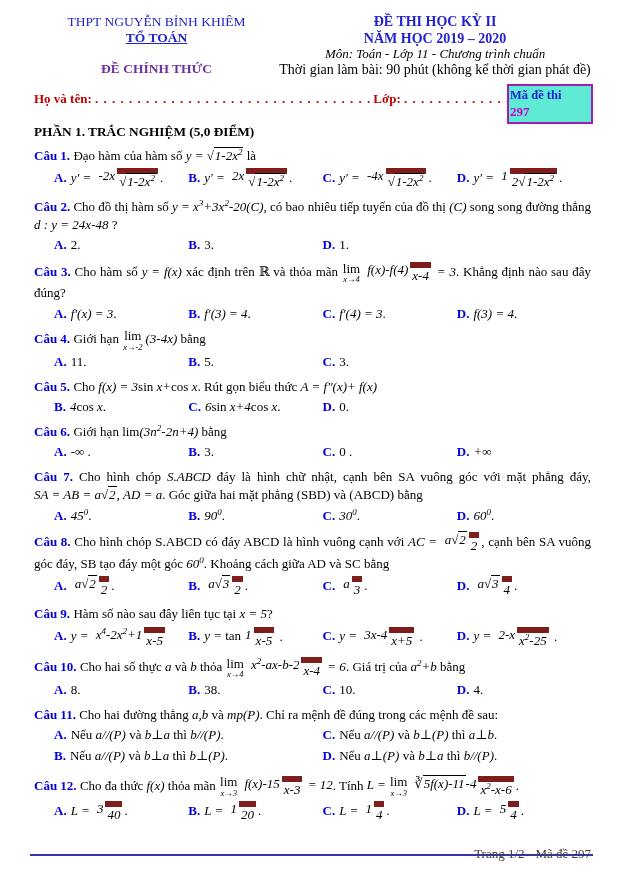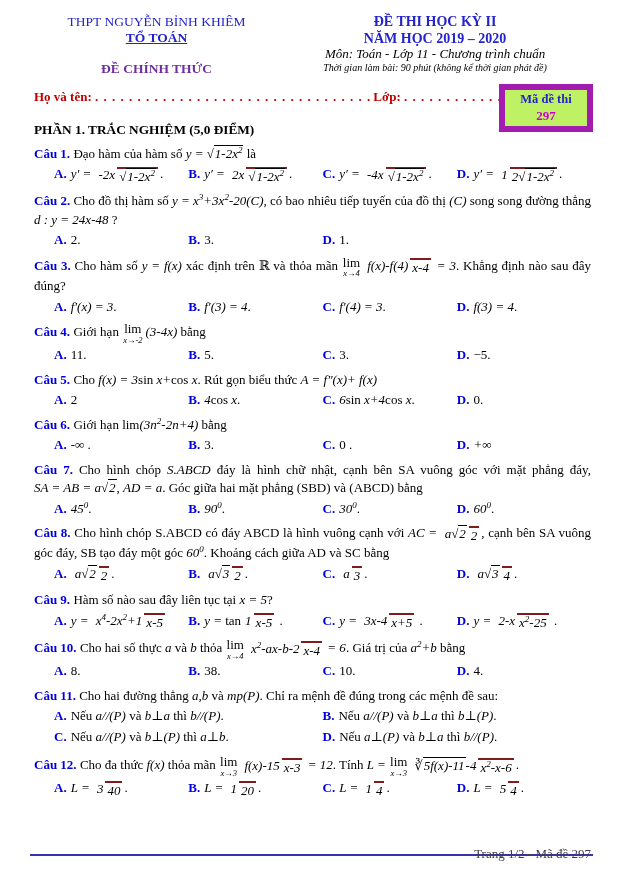--- a/index.html
+++ b/index.html
@@ -9,23 +9,23 @@
 
   
   .hdr{display:flex;}
   .hdr-left{width:44%;text-align:center;}
   .hdr-right{width:56%;text-align:center;}
   .school{color:#2323cd;font-size:13.5px;}
   .dept{color:#2323cd;font-weight:bold;text-decoration:underline;font-size:13.5px;}
   .official{color:#7030a0;font-weight:bold;margin-top:15px;font-size:13.5px;}
   .etitle,.eyear{color:#2323cd;font-weight:bold;font-size:14px;line-height:1.18;}
   .esub{font-style:italic;font-size:13px;line-height:1.15;}
-  .etime{font-style:italic;font-size:10px;line-height:1.2;}
-  .codebox{position:absolute;right:28px;top:84px;width:80px;border:6px solid #a21caf;
-           text-align:center;padding:2px 1px;background:#bef264;}
+  .etime{font-size:14px;line-height:1.2;}
+  .codebox{position:absolute;right:28px;top:84px;width:80px;border:2px solid #a21caf;
+           padding:2px 1px;background:#5eead4;}
   .codelabel{color:#2323cd;font-weight:bold;font-size:12.5px;line-height:1.25;}
   .codeval{color:#cc00cc;font-weight:bold;font-size:13px;line-height:1.25;}
   .nameline{display:flex;color:#c00000;font-weight:bold;margin-top:12px;width:478px;font-size:13px;}
   .dots{overflow:hidden;white-space:nowrap;letter-spacing:1px;}
   .dots.grow{flex:1;}
   .dots.cls{width:108px;}
 
   
   .section-title{font-weight:bold;margin-top:17px;font-size:13.3px;}
   .question{margin-top:7px;}
@@ -38,21 +38,21 @@
   .okey{color:#0000dd;font-weight:bold;margin-right:4px;}
   .opt{line-height:1.35;}
 
   
   .math{font-style:italic;white-space:nowrap;}
   .mrm{font-style:normal;}
   sup{font-size:9px;line-height:0;}
   .mfrac{display:inline-flex;flex-direction:row;vertical-align:middle;
          text-align:center;line-height:1.18;margin:1px 2px;}
   .mnum{padding:0 2px;}
-  .mden{border-top:2px solid #7f1d1d;padding:0 2px;}
+  .mden{border-top:6px solid #7f1d1d;padding:0 2px;}
   .mrad{border-top:1px solid #000;padding:0 1px;}
   .msign{font-style:normal;}
   .mlim{display:inline-flex;flex-direction:column;align-items:center;
         vertical-align:middle;line-height:1.02;margin:0 3px 0 1px;}
   .mlimword{font-style:normal;}
   .munder{font-size:8.5px;}
 
   
   .pgline{position:absolute;left:30px;right:28px;bottom:30px;border-top:2px solid #3434ad;}
   .pgtext{position:absolute;right:30px;bottom:24px;color:#404040;font-size:13px;}
@@ -138,27 +138,25 @@
         </div>
         <div class="question">
           <div class="qbody"><span class="qlabel">Câu 4. </span><span class="qtext">Giới hạn <span class="math"><span class="mlim">
                   <span class="mlimword">lim</span>
                   <span class="munder">x→-2</span>
                 </span>(3-4x)</span> bằng</span></div>
           <div class="opts row4">
             <span class="opt"><span class="okey">A.</span><span class="otext">11.</span></span>
             <span class="opt"><span class="okey">B.</span><span class="otext">5.</span></span>
             <span class="opt"><span class="okey">C.</span><span class="otext">3.</span></span>
-            <span class="opt"><span class="okey">D.</span><span class="otext">−5.</span></span>
           </div>
         </div>
         <div class="question">
           <div class="qbody"><span class="qlabel">Câu 5. </span><span class="qtext">Cho <span class="math">f(x) = 3<span class="mrm">sin</span> x+<span class="mrm">cos</span> x</span>. Rút gọn biểu thức <span class="math">A = f″(x)+ f(x)</span></span></div>
           <div class="opts row4">
-            <span class="opt"><span class="okey">A.</span><span class="otext">2</span></span>
             <span class="opt"><span class="okey">B.</span><span class="otext"><span class="math">4<span class="mrm">cos</span> x</span>.</span></span>
             <span class="opt"><span class="okey">C.</span><span class="otext"><span class="math">6<span class="mrm">sin</span> x+4<span class="mrm">cos</span> x</span>.</span></span>
             <span class="opt"><span class="okey">D.</span><span class="otext">0.</span></span>
           </div>
         </div>
         <div class="question">
           <div class="qbody"><span class="qlabel">Câu 6. </span><span class="qtext">Giới hạn <span class="math"><span class="mrm">lim</span>(3n<sup>2</sup>-2n+4)</span> bằng</span></div>
           <div class="opts row4">
             <span class="opt"><span class="okey">A.</span><span class="otext"><span class="math">-∞</span> .</span></span>
             <span class="opt"><span class="okey">B.</span><span class="otext">3.</span></span>
@@ -232,22 +230,22 @@
             <span class="opt"><span class="okey">A.</span><span class="otext">8.</span></span>
             <span class="opt"><span class="okey">B.</span><span class="otext">38.</span></span>
             <span class="opt"><span class="okey">C.</span><span class="otext">10.</span></span>
             <span class="opt"><span class="okey">D.</span><span class="otext">4.</span></span>
           </div>
         </div>
         <div class="question">
           <div class="qbody"><span class="qlabel">Câu 11. </span><span class="qtext">Cho hai đường thẳng <span class="math">a,b</span> và <span class="math">mp(P)</span>. Chỉ ra mệnh đề đúng trong các mệnh đề sau:</span></div>
           <div class="opts grid2">
             <span class="opt"><span class="okey">A.</span><span class="otext">Nếu <span class="math">a//(P)</span> và <span class="math">b⊥a</span> thì <span class="math">b//(P)</span>.</span></span>
+            <span class="opt"><span class="okey">C.</span><span class="otext">Nếu <span class="math">a//(P)</span> và <span class="math">b⊥(P)</span> thì <span class="math">a⊥b</span>.</span></span>
             <span class="opt"><span class="okey">B.</span><span class="otext">Nếu <span class="math">a//(P)</span> và <span class="math">b⊥a</span> thì <span class="math">b⊥(P)</span>.</span></span>
-            <span class="opt"><span class="okey">C.</span><span class="otext">Nếu <span class="math">a//(P)</span> và <span class="math">b⊥(P)</span> thì <span class="math">a⊥b</span>.</span></span>
             <span class="opt"><span class="okey">D.</span><span class="otext">Nếu <span class="math">a⊥(P)</span> và <span class="math">b⊥a</span> thì <span class="math">b//(P)</span>.</span></span>
           </div>
         </div>
         <div class="question">
           <div class="qbody"><span class="qlabel">Câu 12. </span><span class="qtext">Cho đa thức <span class="math">f(x)</span> thỏa mãn <span class="math"><span class="mlim">
                   <span class="mlimword">lim</span>
                   <span class="munder">x→3</span>
                 </span><span class="mfrac">
                   <span class="mnum">f(x)-15</span>
                   <span class="mden">x-3</span>

